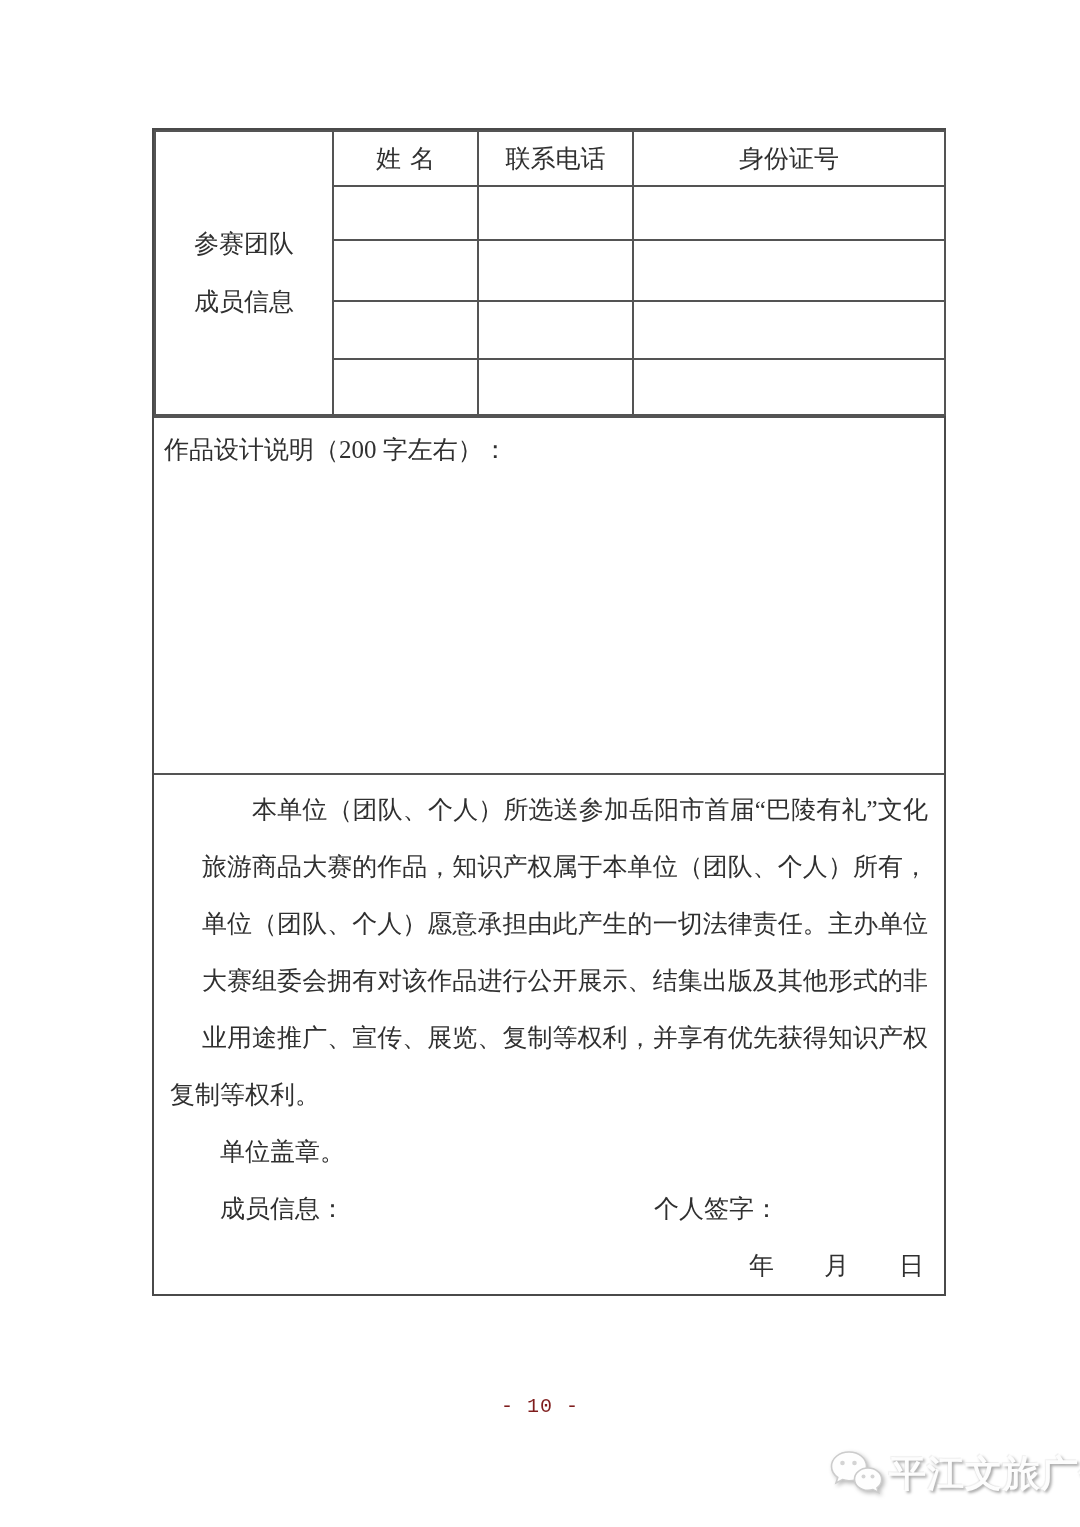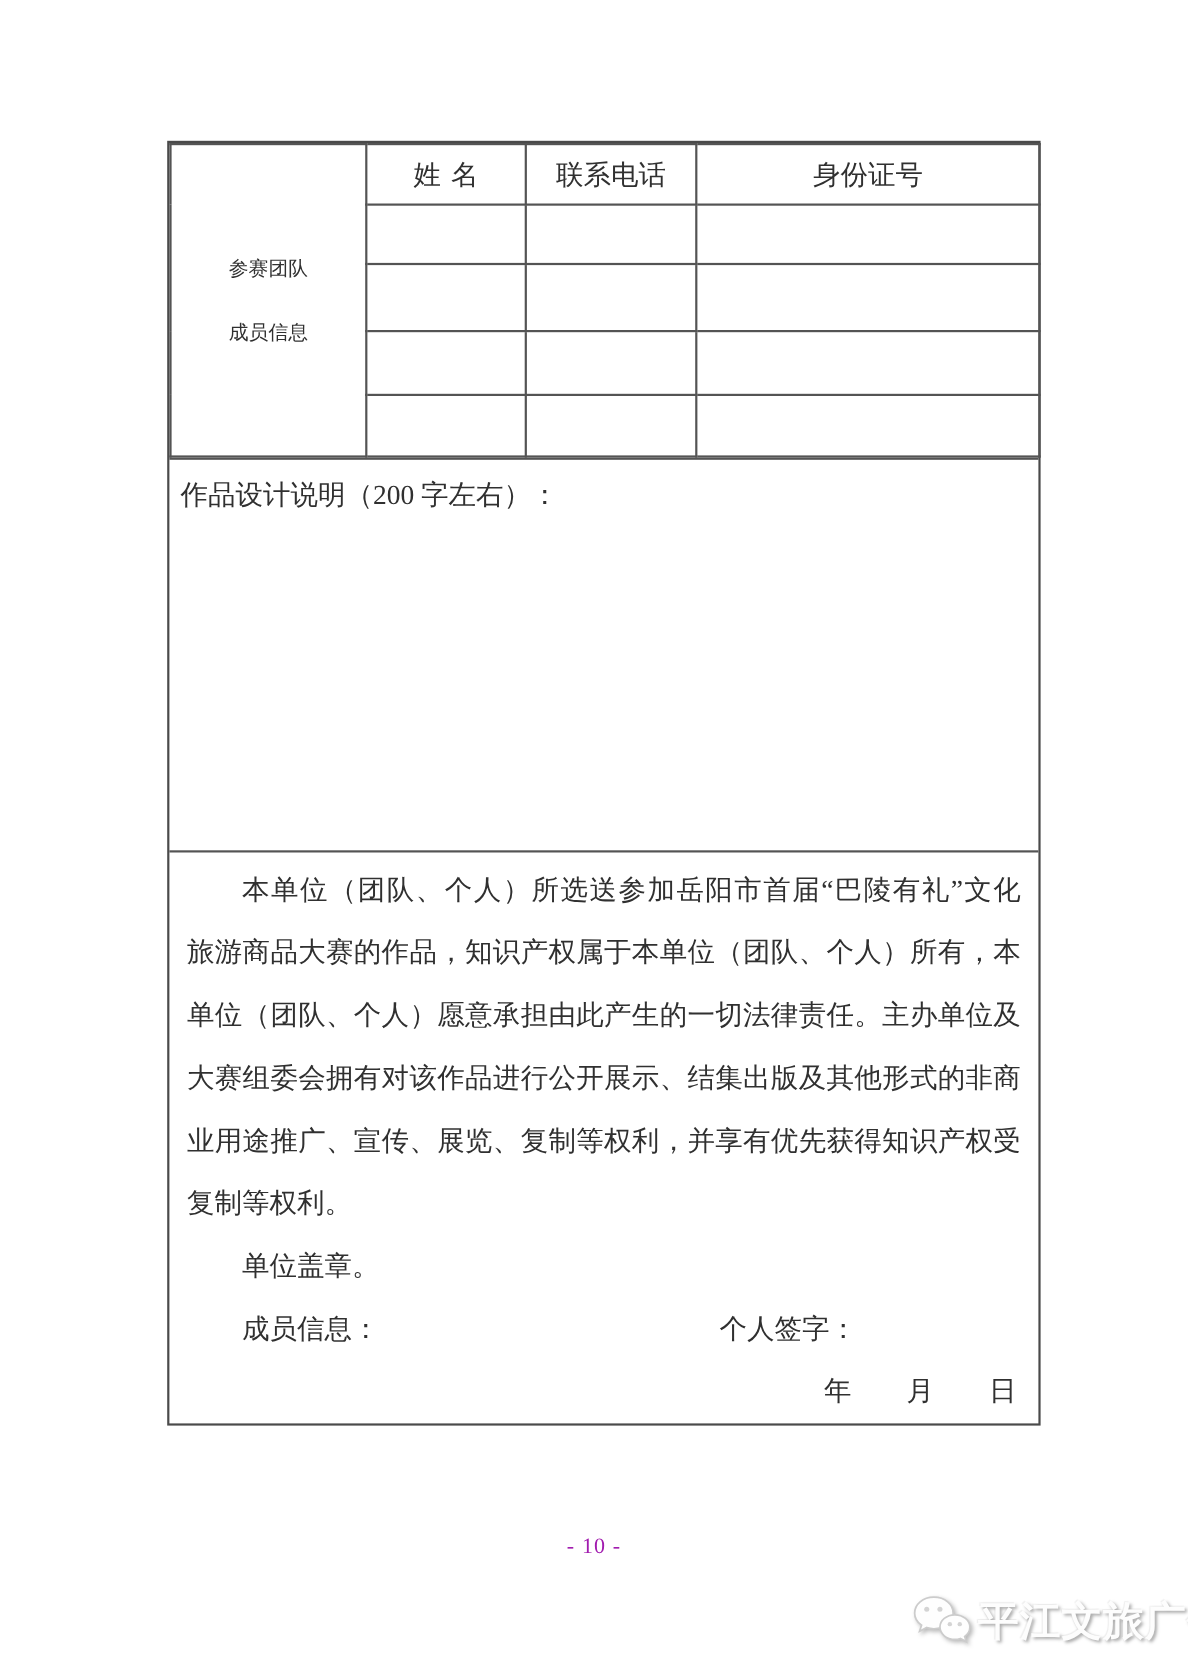--- a/index.html
+++ b/index.html
@@ -17,50 +17,50 @@
     border:2px solid #4a4a4a; background:#fff;
   }
 
   
   table.members { border-collapse:collapse; width:100%; table-layout:fixed; }
   table.members td, table.members th { border:2px solid #545454; padding:0; vertical-align:middle; }
   table.members th {
     font-weight:normal; font-size:25px; text-align:center; color:#303030;font-family:Liberation Serif, serif;
   }
   th.sp { letter-spacing:9px; text-indent:9px; }
-  .label-cell { text-align:center; font-size:18px; }
+  .label-cell { text-align:center; font-size:25px; }
   .label-cell div { line-height:58px; }
 
   
   .design {
     height:357px; border-top:2px solid #545454;
     font-size:25px; padding:15px 12px 0 10px;
   }
 
   
   .decl {
     border-top:2px solid #545454;
     padding:6px 16px 0 16px; position:relative;
   }
   .decl-title {
     text-align:center; font-weight:bold; font-size:28px;
     height:48px; line-height:48px; letter-spacing:2px;
   }
   .ln { font-size:25px; height:57px; line-height:57px; overflow:hidden; }
-  .j  { text-align:justify; text-align-last:justify; }
+  .j  { text-align:justify; text-align-last:justify;margin-left:32px; }
   .ind  { text-indent:50px; }
   .ind2 { padding-left:50px; }
   .sigrow { position:relative; }
   .sigrow .sig { position:absolute; left:444px; top:0;margin-left:40px; }
   .dateline { text-align:right; padding-right:4px; }
 
   
   .pagenum {
     position:absolute; top:1395px; left:0; width:100%;
-    text-align:center; font-size:20px; letter-spacing:1px; color:#a21caf;
+    text-align:center; font-size:20px; letter-spacing:1px; color:#7f1d1d;font-family:Liberation Mono, monospace;
   }
 
   
   .watermark {
     position:absolute; left:828px; top:1448px;
     display:flex; align-items:center; gap:5px;
   }
   .watermark svg { filter:drop-shadow(2px 2px 2px #b8b8b8); }
   .wm-text {
     font-family:"Liberation Sans","DejaVu Sans",sans-serif;

